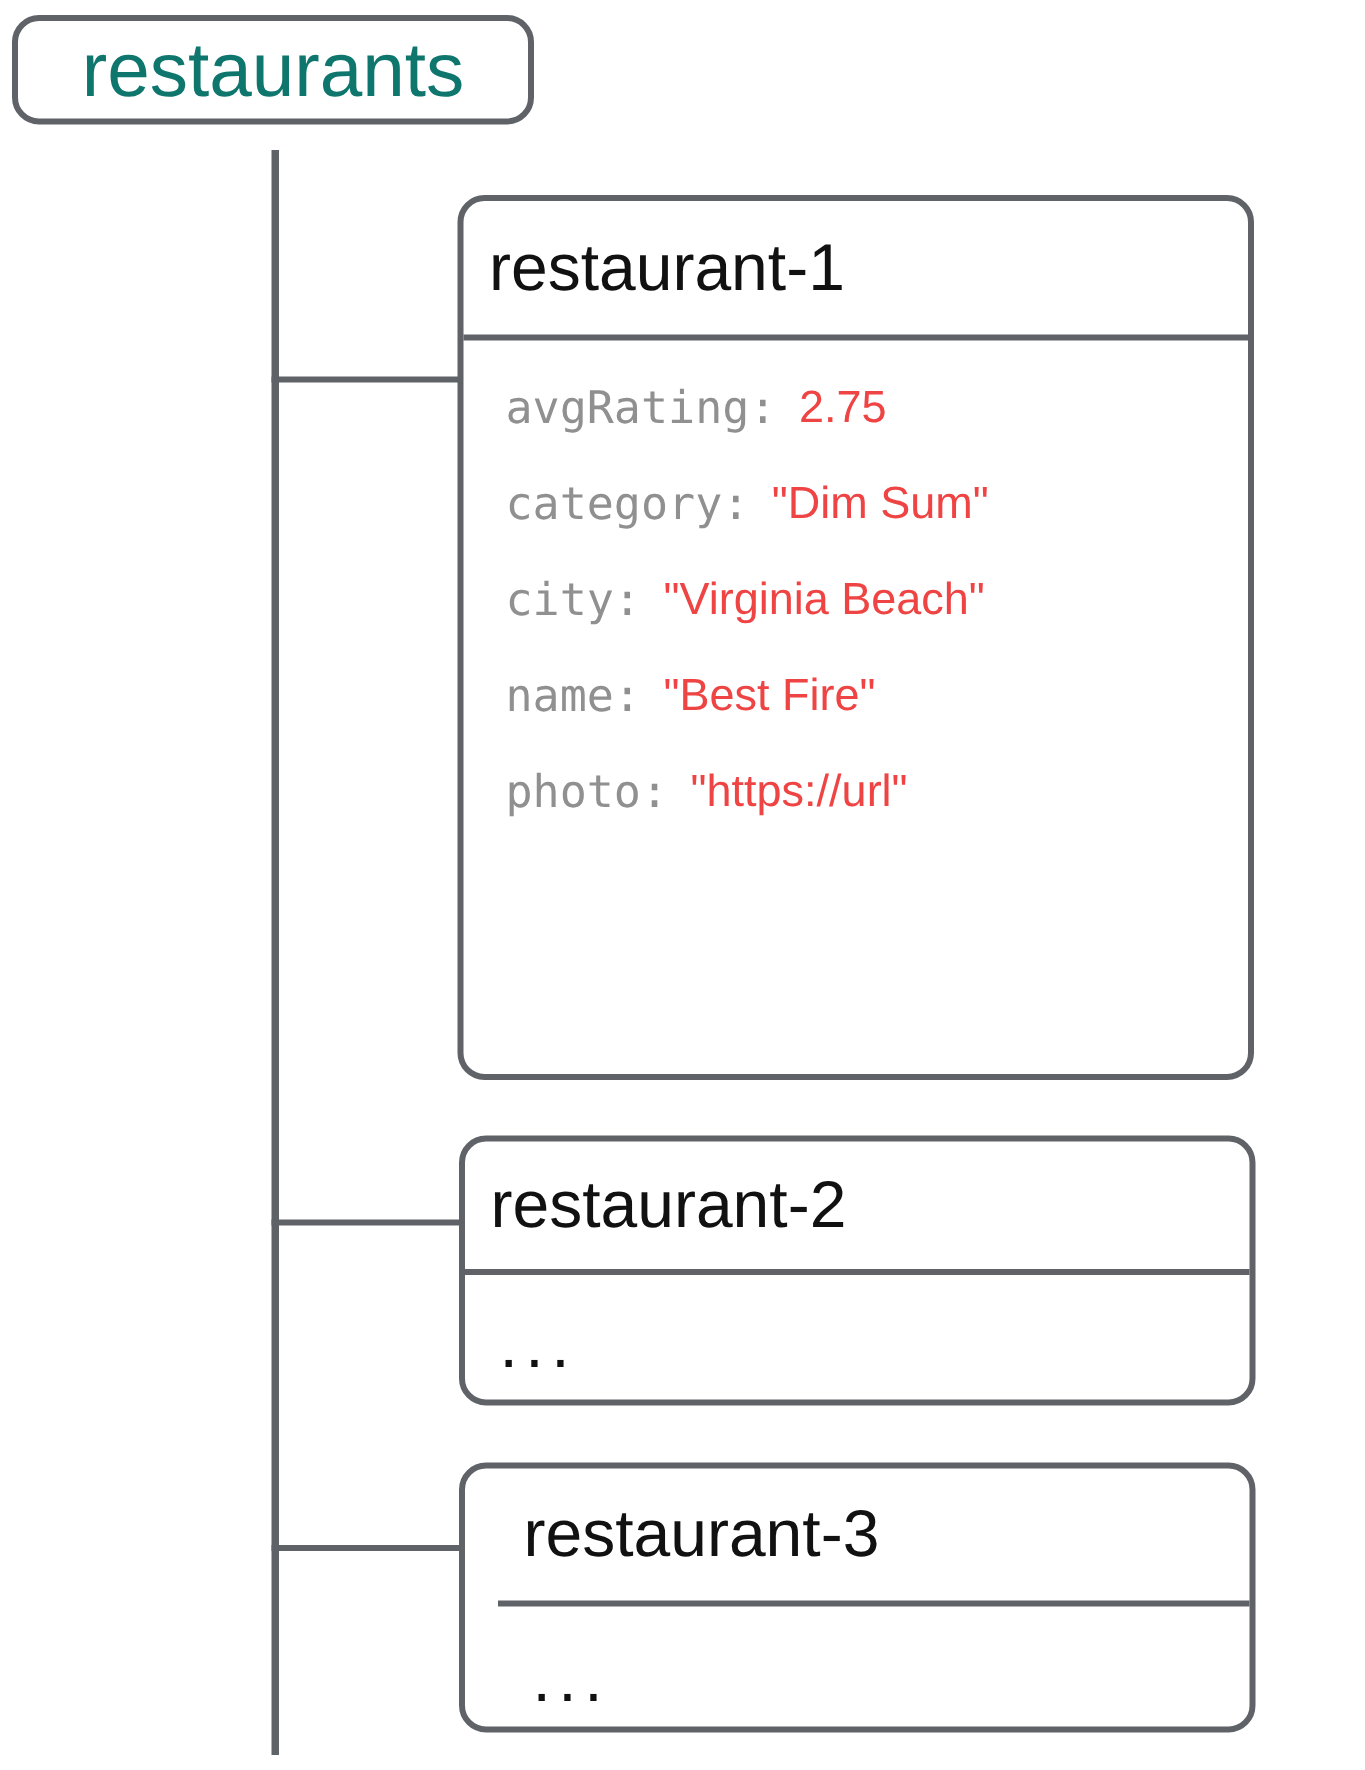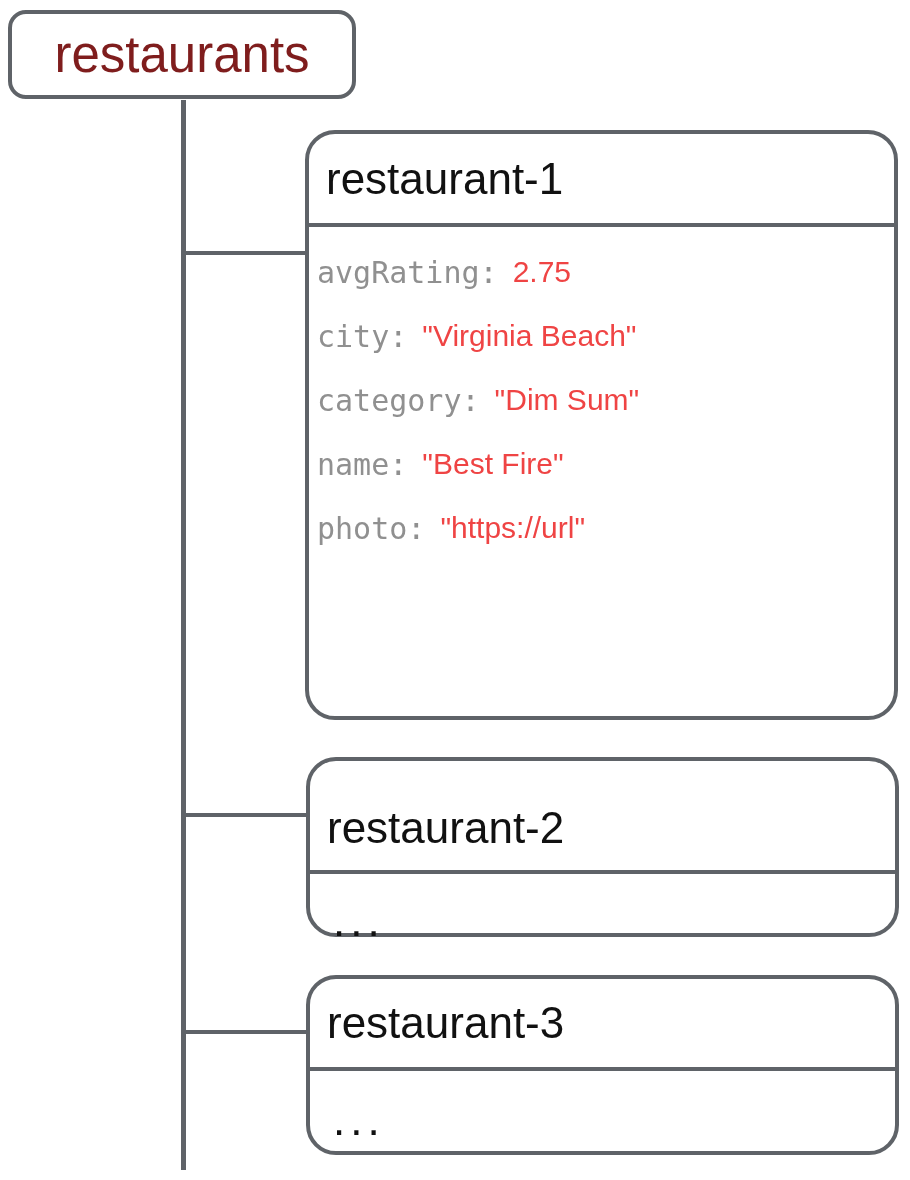--- a/index.html
+++ b/index.html
@@ -16,54 +16,54 @@
   }
   .line { position: absolute; background: #5f6368; }
   .trunk    { left: 181px; top: 100px;  width: 5px;   height: 1070px; }
   .branch-1 { left: 181px; top: 251px;  width: 126px; height: 4px; }
   .branch-2 { left: 181px; top: 813px;  width: 127px; height: 4px; }
   .branch-3 { left: 181px; top: 1030px; width: 127px; height: 4px; }
 
   .root-node {
     position: absolute;
     left: 8px; top: 10px;
-    width: 348px; height: 89px;
+    width: 348px; height: 73px;
     border: 4px solid #5f6368;
     border-radius: 18px;
     background: #ffffff;
     display: flex; align-items: center; justify-content: center;
     font-size: 51px;
-    color: #7f1d1d;
+    color: #0f766e;
     line-height: 1;
   }
 
   .card {
     position: absolute;
-    width: 593px;
+    width: 531px;
     border: 4px solid #5f6368;
-    border-radius: 30px;
+    border-radius: 18px;
     background: #ffffff;
   }
   .card-1 { left: 305px; top: 130px; height: 590px; }
   .card-2 { left: 306px; top: 757px; height: 180px; }
-  .card-3 { left: 306px; top: 975px; height: 180px; }
+  .card-3 { left: 306px; top: 975px; height: 180px; padding-left: 22px; }
 
   .card-header {
     display: flex; align-items: center;
     border-bottom: 4px solid #5f6368;
     padding-left: 17px;
     font-size: 44px;
     color: #111111;
     line-height: 1;
   }
   .card-1 .card-header { height: 93px; }
-  .card-2 .card-header { height: 89px; margin-top: 24px; }
+  .card-2 .card-header { height: 89px; }
   .card-3 .card-header { height: 92px; }
 
-  .card-fields { padding: 13px 10px 0 8px; }
+  .card-fields { padding: 13px 10px 0 28px; }
   .field-row {
     height: 64px;
     display: flex; align-items: center;
     font-size: 30px;
     white-space: pre;
   }
   .field-key {
     font-family: "DejaVu Sans Mono", monospace;
     color: #909090;
   }
@@ -99,26 +99,26 @@
   <div class="card card-1">
     <div class="card-header">
       <span>restaurant-1</span>
     </div>
     <div class="card-fields">
       <div class="field-row">
         <span class="field-key">avgRating:</span>
         <span class="field-value">2.75</span>
       </div>
       <div class="field-row">
+        <span class="field-key">category:</span>
+        <span class="field-value">"Dim Sum"</span>
+      </div>
+      <div class="field-row">
         <span class="field-key">city:</span>
         <span class="field-value">"Virginia Beach"</span>
-      </div>
-      <div class="field-row">
-        <span class="field-key">category:</span>
-        <span class="field-value">"Dim Sum"</span>
       </div>
       <div class="field-row">
         <span class="field-key">name:</span>
         <span class="field-value">"Best Fire"</span>
       </div>
       <div class="field-row">
         <span class="field-key">photo:</span>
         <span class="field-value">"https://url"</span>
       </div>
     </div>

